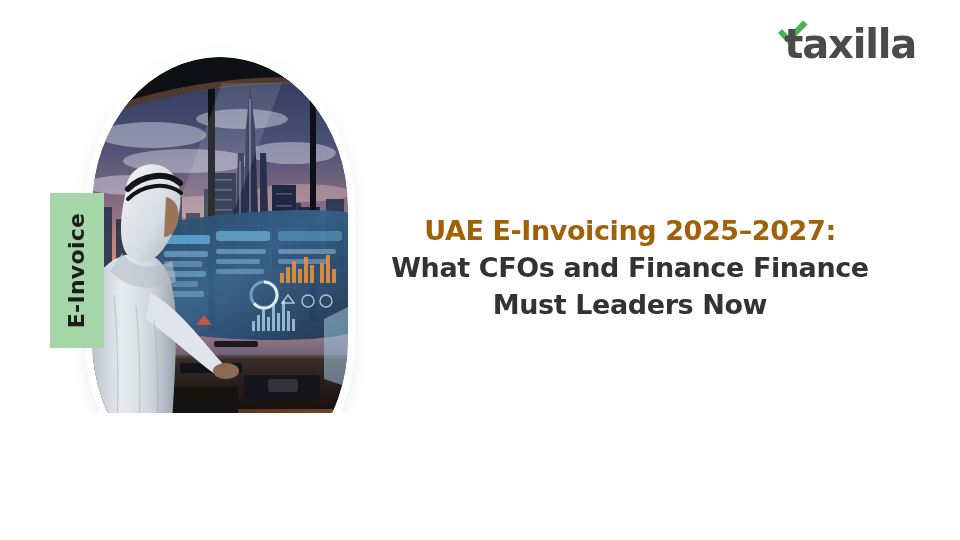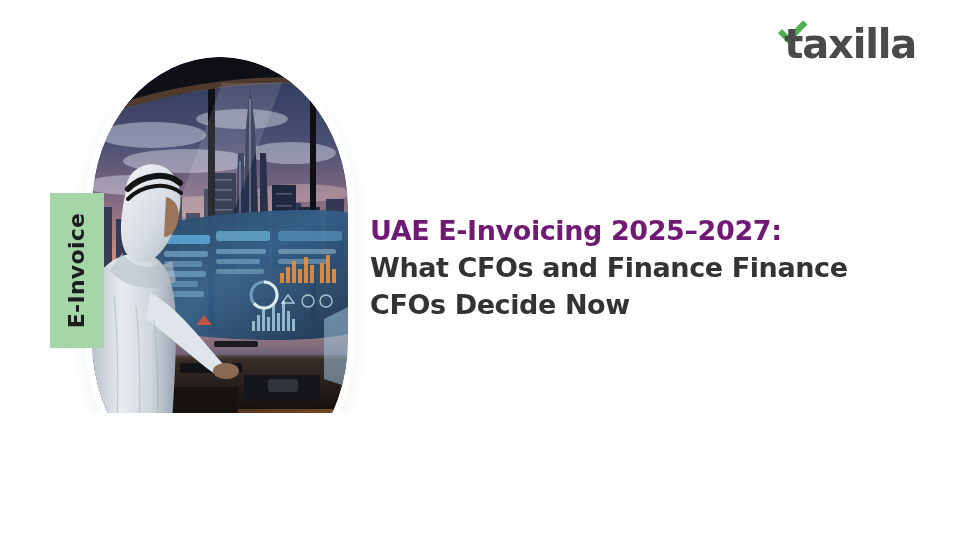--- a/index.html
+++ b/index.html
@@ -13,20 +13,21 @@
     font-family: "Liberation Sans", sans-serif;
     background: #ffffff;
   }
 
   #slide {
     position: relative;
     width: 960px;
     height: 413px;
     background: #ffffff;
     overflow: hidden;
+    text-align: center;
   }
 
   
   .bg-grid {
     position: absolute;
     inset: 0;
     background-image:
       linear-gradient(to right, rgba(140,140,150,0.13) 1px, transparent 1px),
       linear-gradient(to bottom, rgba(140,140,150,0.13) 1px, transparent 1px);
     background-size: 16px 16px;
@@ -119,21 +120,21 @@
     width: 520px;
   }
   .headline .line {
     font-family: "DejaVu Sans", sans-serif;
     font-size: 27px;
     font-weight: 700;
     line-height: 37px;
     letter-spacing: -0.4px;
     white-space: nowrap;
   }
-  .headline .line.accent { color: #701a75; }
+  .headline .line.accent { color: #a16207; }
   .headline .line.dark   { color: #333333; }
 
   
   .deco {
     position: absolute;
     left: 802px;
     top: 434px;
     width: 158px;
     height: 106px;
     overflow: hidden;
@@ -368,21 +369,21 @@
     </div>
   </div>
 
   <div class="vbadge">
     <span class="vbadge-text">E-Invoice</span>
   </div>
 
   <div class="headline">
     <div class="line accent">UAE E-Invoicing 2025–2027:</div>
     <div class="line dark">What CFOs and Finance Finance</div>
-    <div class="line dark">CFOs Decide Now</div>
+    <div class="line dark">Must Leaders Now</div>
   </div>
 
   <div class="deco">
     <svg width="158" height="106" viewBox="0 0 158 106">
 
       <rect x="0" y="0" width="106" height="74" fill="#808080"></rect>
       <rect x="128" y="0" width="30" height="74" fill="#808080"></rect>
 
       <rect x="106" y="0" width="22" height="52" fill="#a5d6a7"></rect>
 

